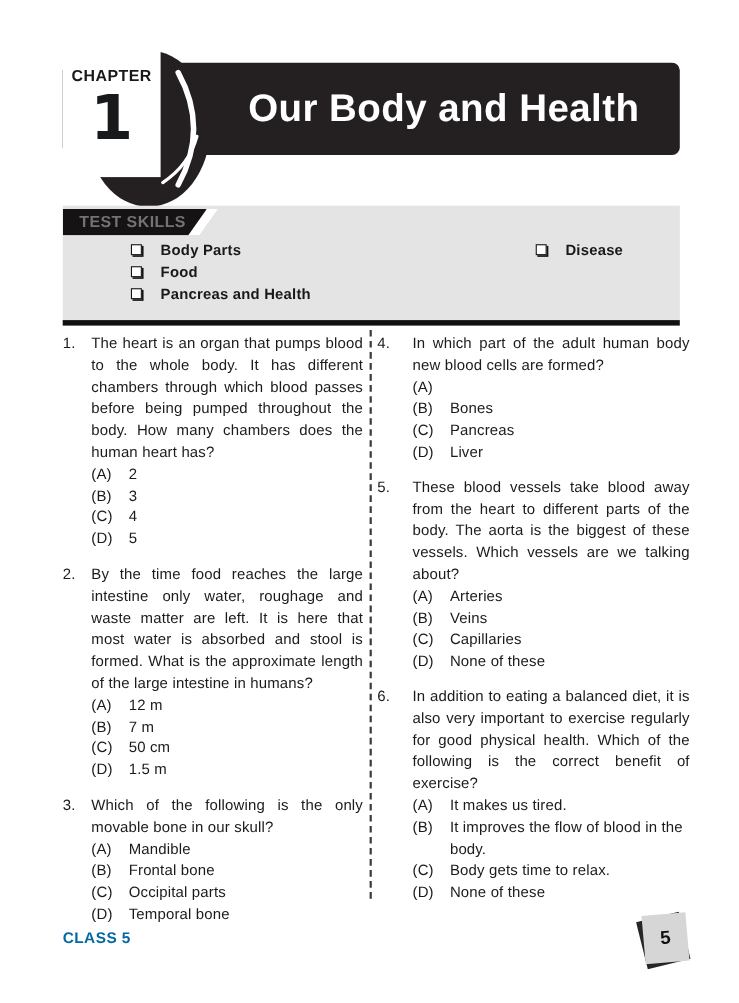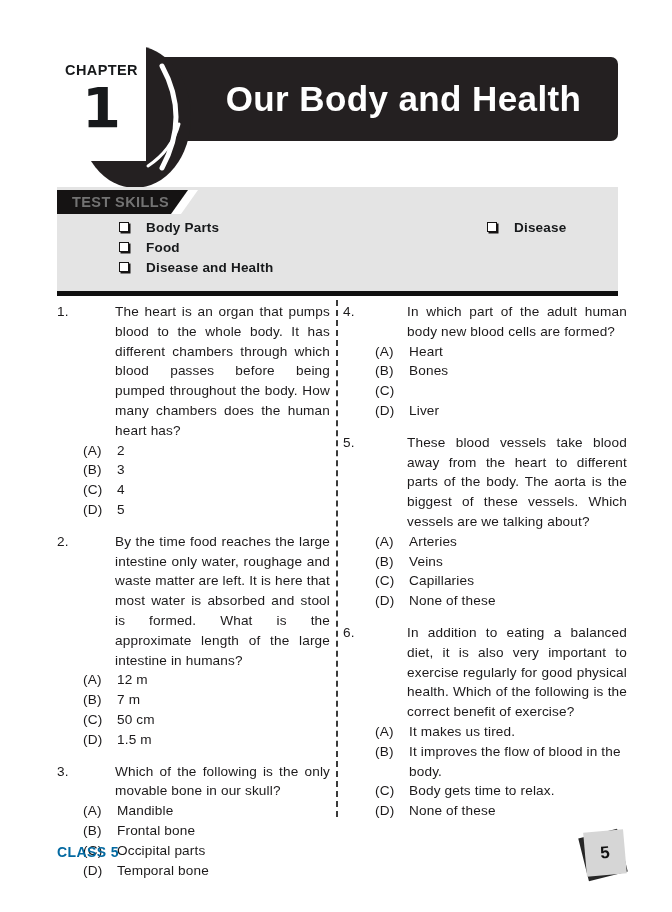--- a/index.html
+++ b/index.html
@@ -55,21 +55,21 @@
   .section-rule{position:absolute;left:57px;top:291px;width:561px;height:5px;background:#101010;}
   
   .qcol{position:absolute;top:302px;font-size:13.6px;line-height:19.8px;letter-spacing:0.15px;}
   .qcol.left{left:57px;width:273px;}
   .qcol.right{left:343px;width:284px;}
   .q{display:flex;margin-bottom:12px;}
   .q-num{flex:none;}
   .qcol.left  .q-num{width:26px;}
   .qcol.right .q-num{width:32px;}
   .q-body{flex:1;min-width:0;}
-  .q-stem{text-align:justify;margin-left:32px;}
+  .q-stem{text-align:justify;}
   .opt{display:flex;}
   .opt-letter{flex:none;width:34px;}
   .opt-text{flex:1;min-width:0;}
   .col-divider{
     position:absolute;left:336px;top:300px;height:517px;width:0;
     border-left:2px dashed #3a3a3a;
   }
   
   .class-label{
     position:absolute;left:57px;top:844px;font-size:14px;font-weight:700;
@@ -109,21 +109,21 @@
       <div class="skill-item">
         <span class="cb"></span>
         <span class="skill-label">Body Parts</span>
       </div>
       <div class="skill-item">
         <span class="cb"></span>
         <span class="skill-label">Food</span>
       </div>
       <div class="skill-item">
         <span class="cb"></span>
-        <span class="skill-label">Disease and Health</span>
+        <span class="skill-label">Pancreas and Health</span>
       </div>
     </div>
     <div class="skills-col right">
       <div class="skill-item">
         <span class="cb"></span>
         <span class="skill-label">Disease</span>
       </div>
     </div>
   </div>
   <div class="tab-white"></div>
@@ -206,28 +206,28 @@
   <div class="col-divider"></div>
 
   <div class="qcol right">
 
     <div class="q">
       <div class="q-num">4.</div>
       <div class="q-body">
         <div class="q-stem">In which part of the adult human body new blood cells are formed?</div>
         <div class="opt">
           <span class="opt-letter">(A)</span>
-          <span class="opt-text">Heart</span>
         </div>
         <div class="opt">
           <span class="opt-letter">(B)</span>
           <span class="opt-text">Bones</span>
         </div>
         <div class="opt">
           <span class="opt-letter">(C)</span>
+          <span class="opt-text">Pancreas</span>
         </div>
         <div class="opt">
           <span class="opt-letter">(D)</span>
           <span class="opt-text">Liver</span>
         </div>
       </div>
     </div>
 
     <div class="q">
       <div class="q-num">5.</div>

